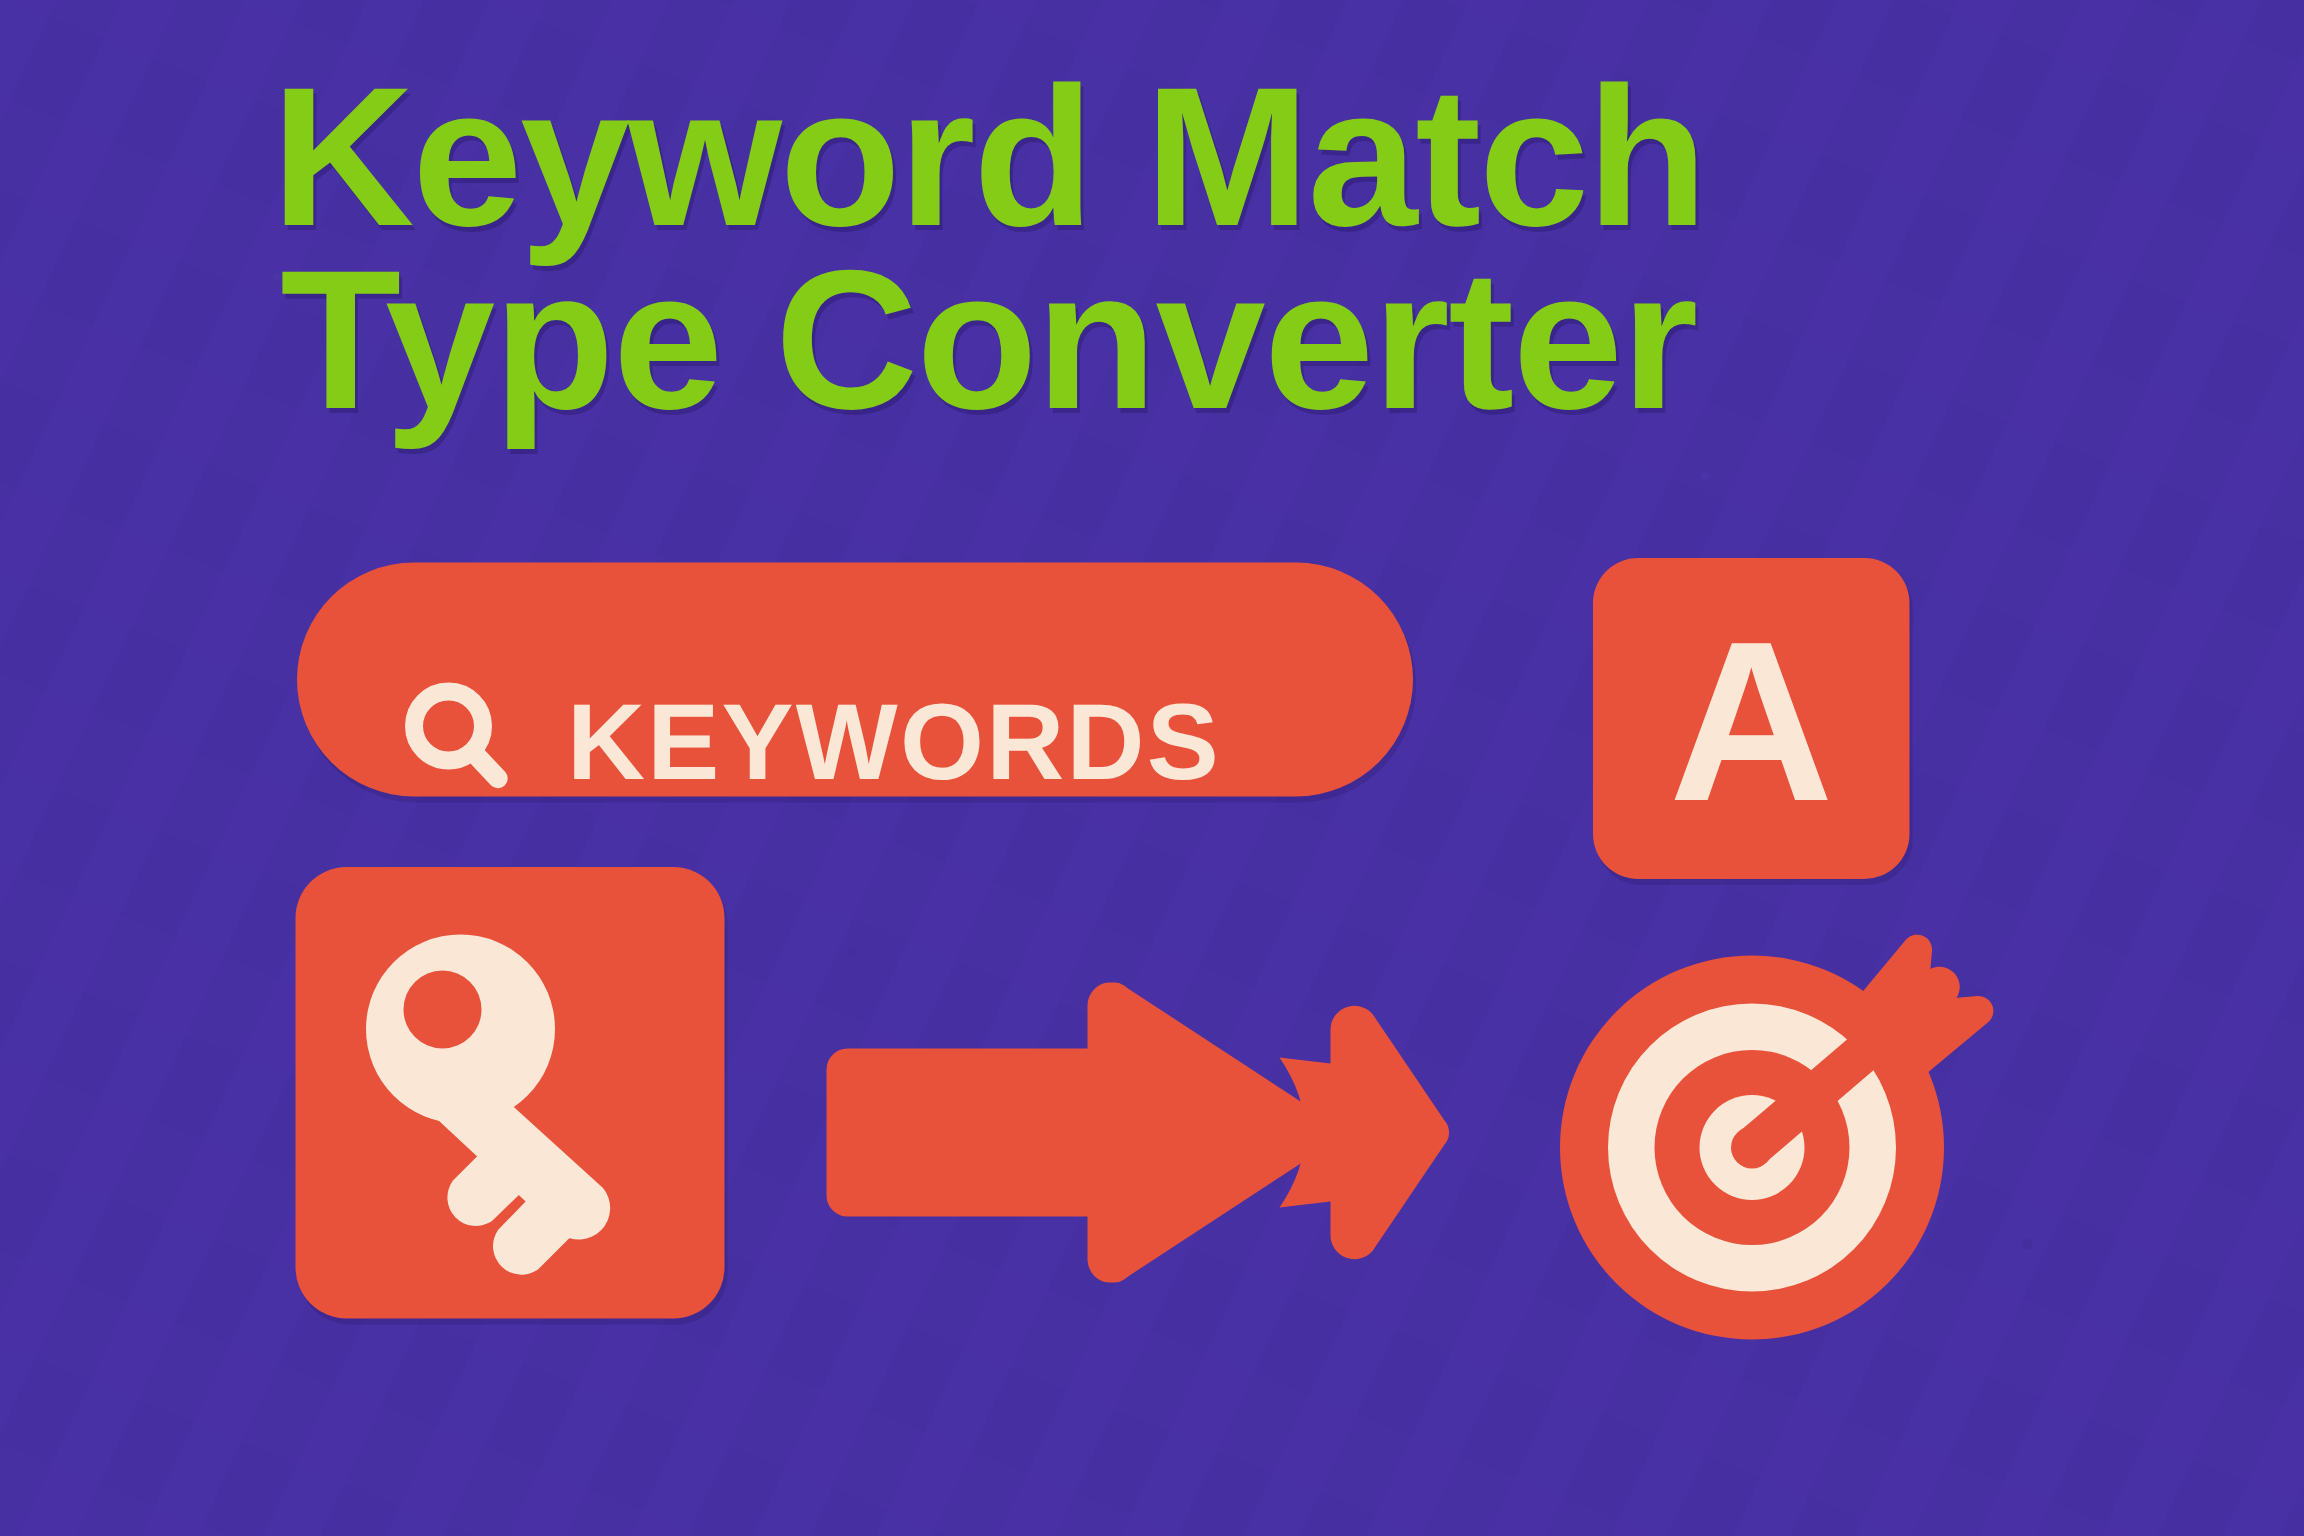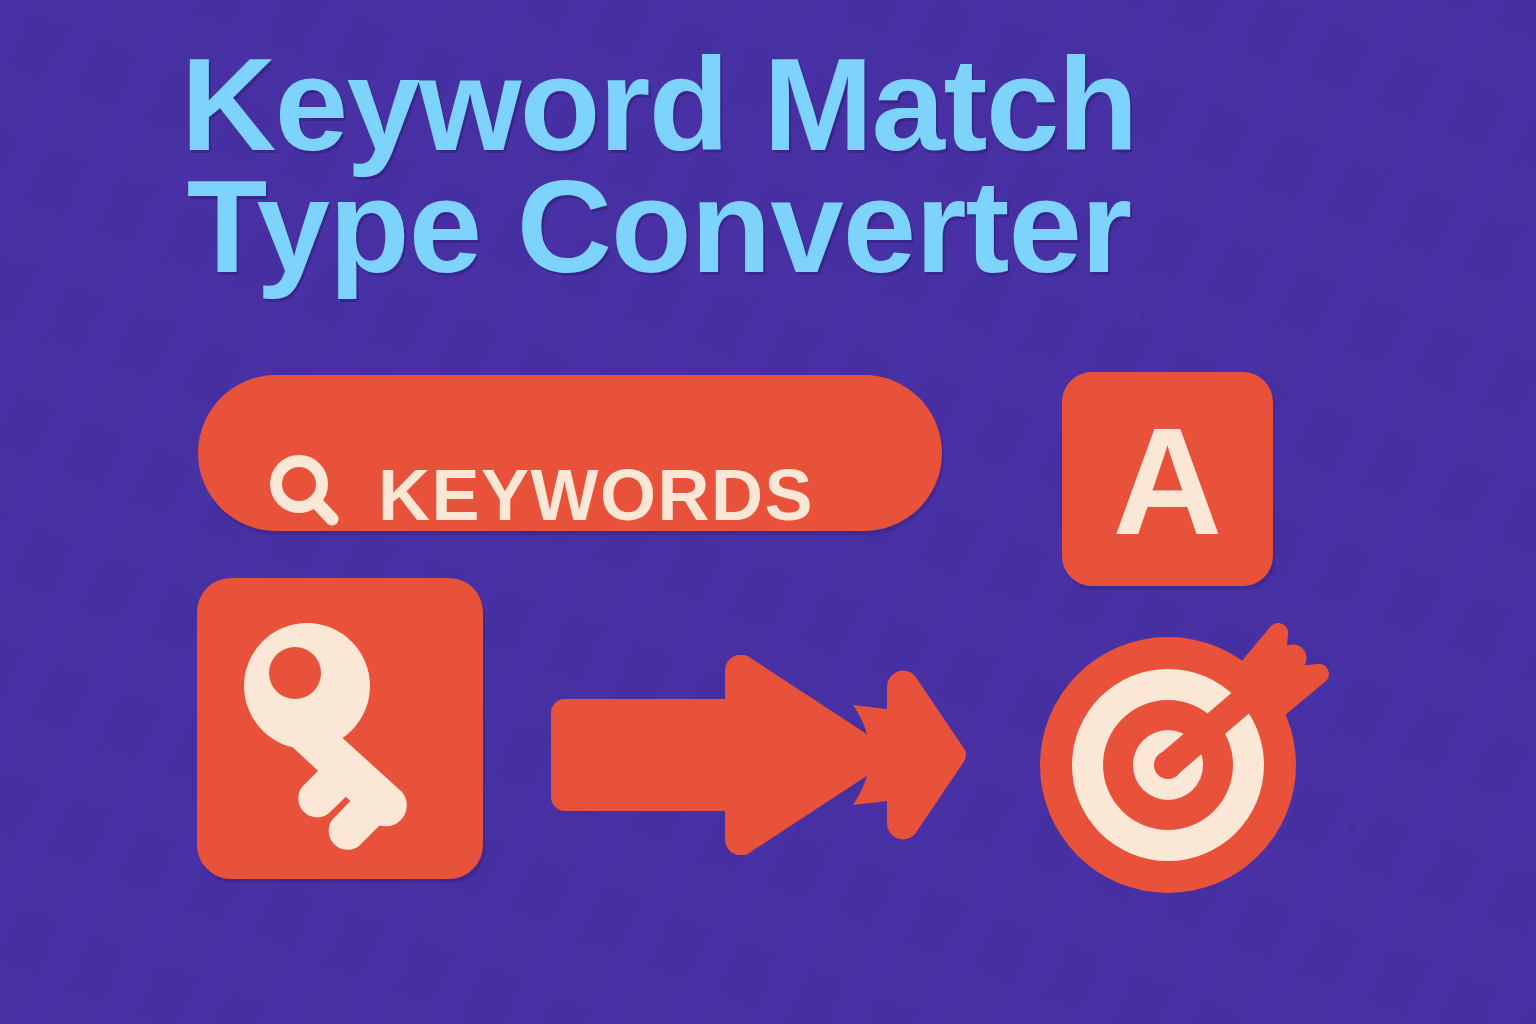--- a/index.html
+++ b/index.html
@@ -30,21 +30,21 @@
       repeating-linear-gradient(22deg, rgba(255,255,255,.18) 0 57px, rgba(0,0,0,.18) 57px 119px);
     mix-blend-mode: overlay;
   }
 
   .title-block {
     position: absolute;
     left: 0;
     top: 44px;
     width: 1318px;
     text-align: center;
-    color: #7dd3fc;
+    color: #84cc16;
     font-weight: 700;
     font-size: 132px;
     line-height: 122px;
     letter-spacing: -1.5px;
     text-shadow: 2px 3px 0 rgba(25,10,80,.28);
     user-select: none;
   }
   .title-line { display: block; white-space: nowrap; }
   .title-line-2 { letter-spacing: -1px; }
 

